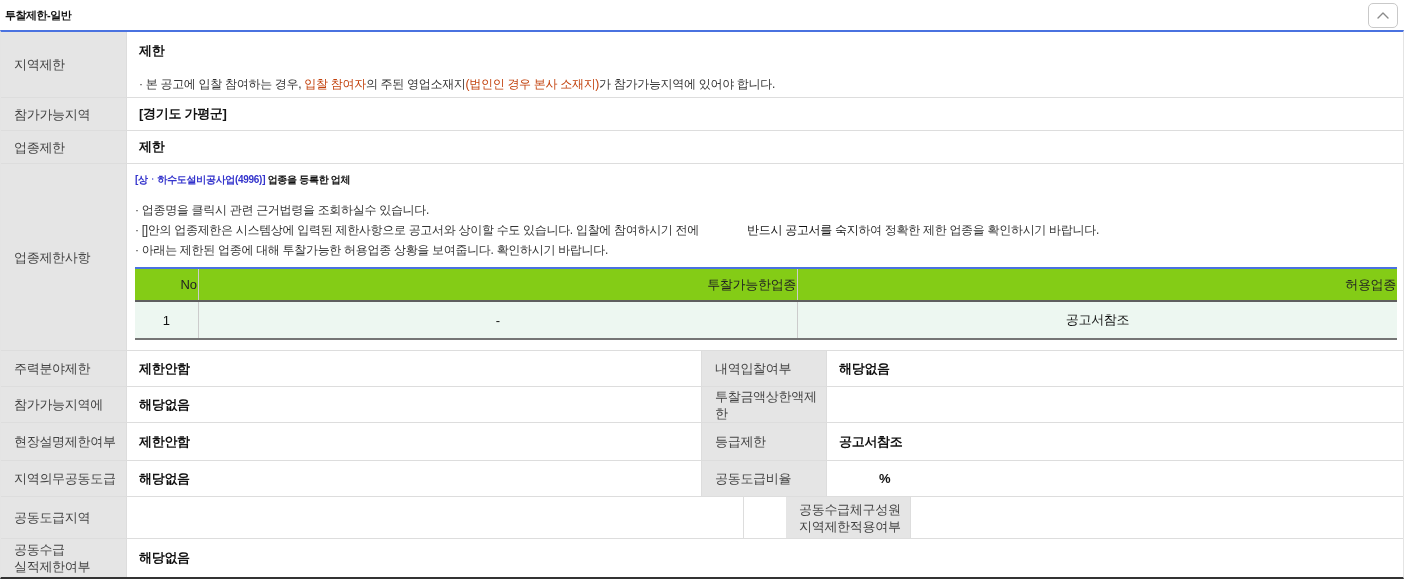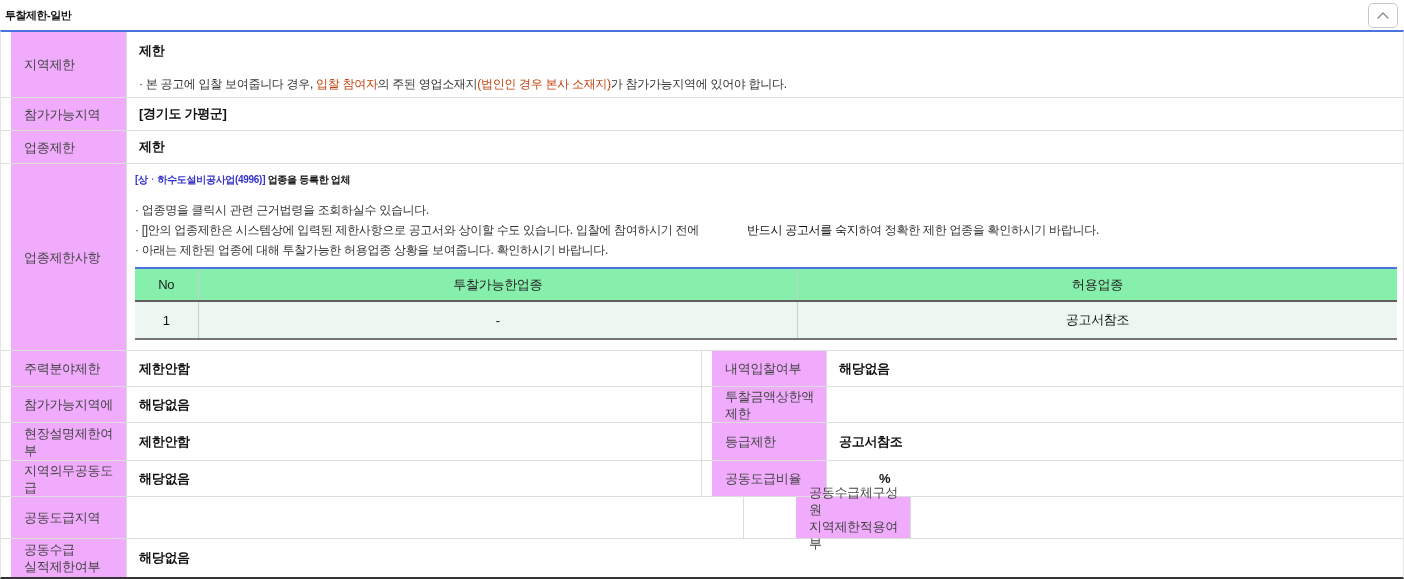--- a/index.html
+++ b/index.html
@@ -38,26 +38,26 @@
     border-left: 1px solid #e4e4e4;
     border-right: 1px solid #e4e4e4;
   }
   .row { display: grid; border-bottom: 1px solid #ddd; }
   .row.simple { grid-template-columns: 126px 1fr; }
   .row.split  { grid-template-columns: 126px 575px 125px 1fr; }
   .row:last-child { border-bottom: none; }
 
   .cell { min-height: 100%; }
   .cell.label {
-    background: #f0abfc;
+    background: #e5e5e5;
     border-right: 1px solid #ddd;
     padding: 0 6px 0 13px;
     display: flex; align-items: center;
     color: #444; font-weight: 500; font-size: 13px;
-    white-space: pre-line; line-height: 17px; margin-left: 10px;
+    white-space: pre-line; line-height: 17px;
   }
   .cell.value {
     padding: 0 10px 0 12px;
     display: flex; align-items: center;
     font-weight: 700; color: #111; font-size: 13px;
   }
   .cell.value.mid { border-right: 1px solid #ddd; }
   .cell.label.second { border-right: 1px solid #ddd; }
   .cell.value.indent { padding-left: 52px; }
 
@@ -78,26 +78,26 @@
   .link-line { font-size: 10px; font-weight: 700; margin-bottom: 13px; }
   .link { color: #3333cc; cursor: pointer; }
   .bullet { font-size: 12px; font-weight: 400; color: #333; line-height: 20px; }
   .bullet b { font-weight: 400; color: #111; margin-left: 45px; }
 
   .allowed-table {
     width: 100%; margin-top: 7px;
     border-collapse: collapse; table-layout: fixed;
   }
   .allowed-table th {
-    background: #86efac;
+    background: #84cc16;
     border-top: 2px solid #4a72e0;
     border-bottom: 2px solid #5f5f5f;
     height: 33px;
     font-weight: 500; font-size: 13px; color: #222;
-    text-align: center;
+    text-align: right;
   }
   .allowed-table td {
     background: #edf7f1;
     border-bottom: 2px solid #757575;
     height: 38px;
     font-weight: 400; font-size: 13px; color: #111;
     text-align: center;
   }
   .allowed-table th + th, .allowed-table td + td { border-left: 1px solid #ccc; }
 </style>
@@ -114,21 +114,21 @@
       </svg>
     </button>
   </div>
 
   <div class="maintable">
 
     <div class="row simple" style="height:66px">
       <div class="cell label">지역제한</div>
       <div class="cell value block">
         <div>제한</div>
-        <div class="note"><span>· 본 공고에 입찰 보여줍니다 경우, </span><span class="red">입찰 참여자</span><span>의 주된 영업소재지</span><span class="red">(법인인 경우 본사 소재지)</span><span>가 참가가능지역에 있어야 합니다.</span></div>
+        <div class="note"><span>· 본 공고에 입찰 참여하는 경우, </span><span class="red">입찰 참여자</span><span>의 주된 영업소재지</span><span class="red">(법인인 경우 본사 소재지)</span><span>가 참가가능지역에 있어야 합니다.</span></div>
       </div>
     </div>
 
     <div class="row simple" style="height:33px">
       <div class="cell label">참가가능지역</div>
       <div class="cell value">[경기도 가평군]</div>
     </div>
 
     <div class="row simple" style="height:33px">
       <div class="cell label">업종제한</div>

